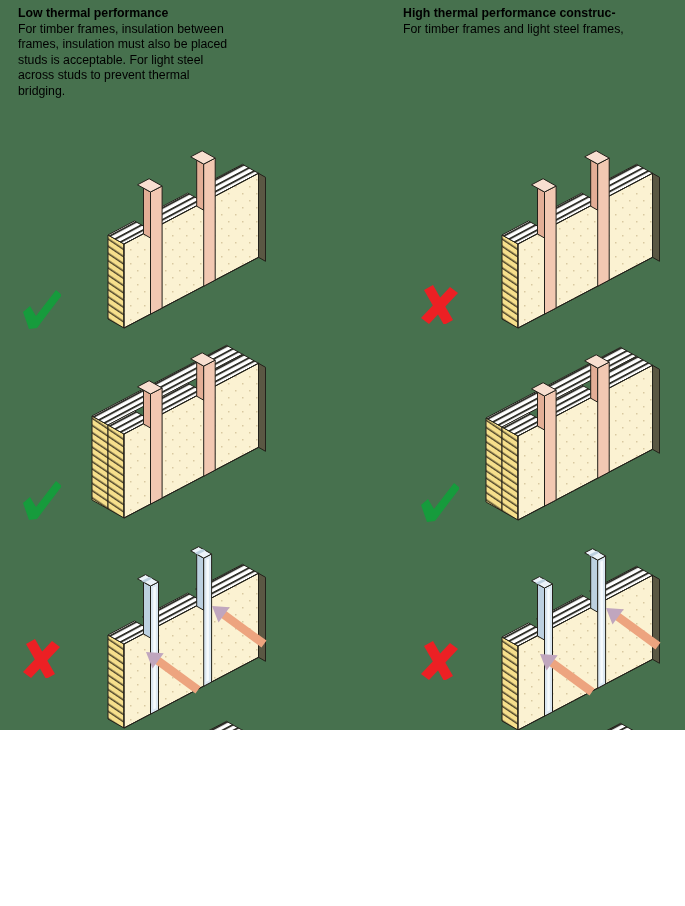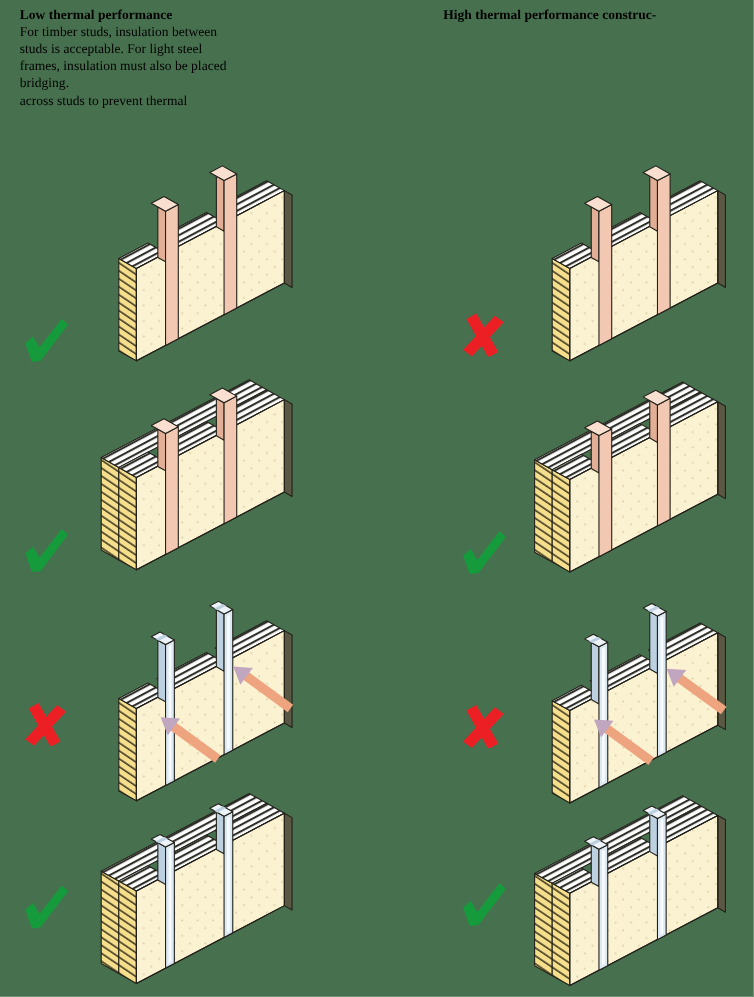--- a/index.html
+++ b/index.html
@@ -1,19 +1,19 @@
 <!DOCTYPE html>
 <html><head>
 <meta charset="utf-8">
 <style>
   html,body{margin:0;padding:0;}
   #stage{
-    position:relative;width:685px;height:906px;overflow:hidden;
+    position:relative;width:685px;height:730px;overflow:hidden;
     background:#47714E;
-    font-family:Liberation Serif, serif;
+    font-family:Liberation Sans, sans-serif;
     color:#000;
   }
   .textblock{position:absolute;font-size:12.3px;line-height:15.5px;}
   .textblock .h{font-weight:bold;white-space:nowrap;}
   .textblock .b{white-space:nowrap;}
   #text-low{left:18px;top:6px;}
   #text-high{left:403px;top:6px;}
   .mark{position:absolute;width:46px;height:46px;}
   .wall{position:absolute;width:225px;height:200px;}
   svg{display:block;}
@@ -35,29 +35,30 @@
       </pattern>
       <pattern id="dots" width="14" height="14" patternUnits="userSpaceOnUse">
         <rect x="3" y="4" width="1.5" height="1.5" fill="#D9C9A1"></rect>
         <rect x="10" y="11" width="1.5" height="1.5" fill="#D9C9A1"></rect>
       </pattern>
     </defs>
   </svg>
 
   <div class="textblock" id="text-low">
     <div class="h">Low thermal performance</div>
-    <div class="b">For timber studs, insulation between</div>
+    <div class="b">For timber frames, insulation between</div>
+    <div class="b">frames, insulation must also be placed</div>
     <div class="b">studs is acceptable. For light steel</div>
-    <div class="b">frames, insulation must also be placed</div>
+    <div class="b">across studs to prevent thermal</div>
     <div class="b">bridging.</div>
-    <div class="b">across studs to prevent thermal</div>
   </div>
 
   <div class="textblock" id="text-high">
     <div class="h">High thermal performance construc-</div>
+    <div class="b">For timber frames and light steel frames,</div>
   </div>
 
   <div class="mark" id="mark-0-0" style="left: 15px; top: 283px;">
       <svg viewBox="0 0 46 46" width="46" height="46">
       <polygon points="8,29 15,23 21,33 41,7 47,12 22,45 14,46" fill="#169B3C"></polygon>
       </svg>
     </div>
   <div class="mark" id="mark-0-1" style="left: 15px; top: 474px;">
       <svg viewBox="0 0 46 46" width="46" height="46">
       <polygon points="8,29 15,23 21,33 41,7 47,12 22,45 14,46" fill="#169B3C"></polygon>

